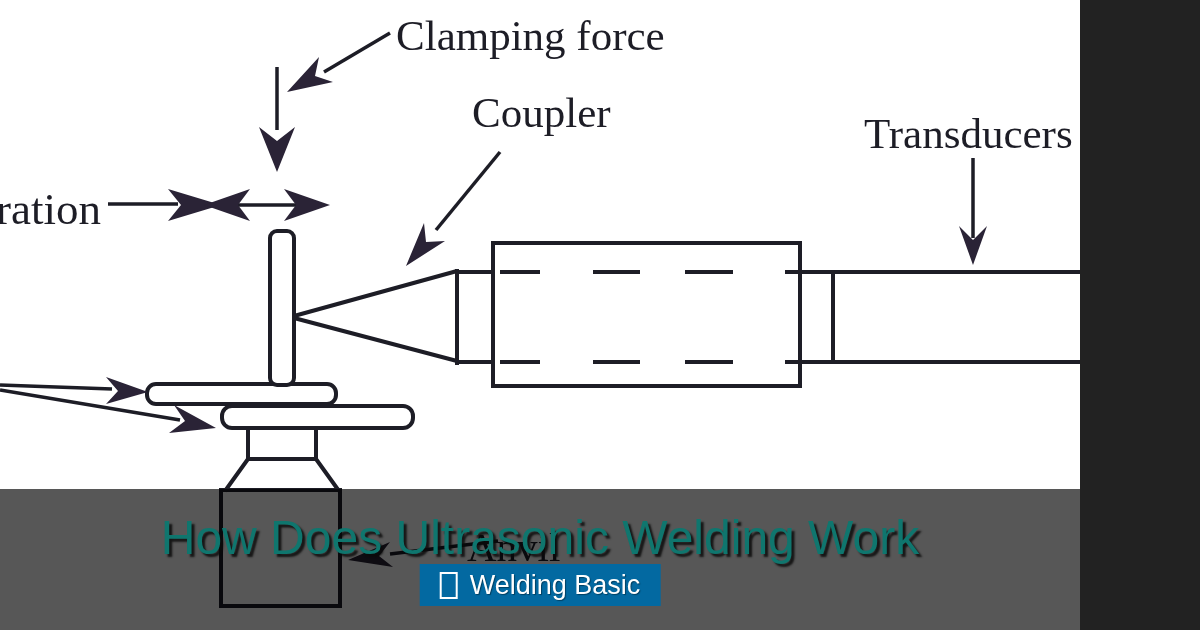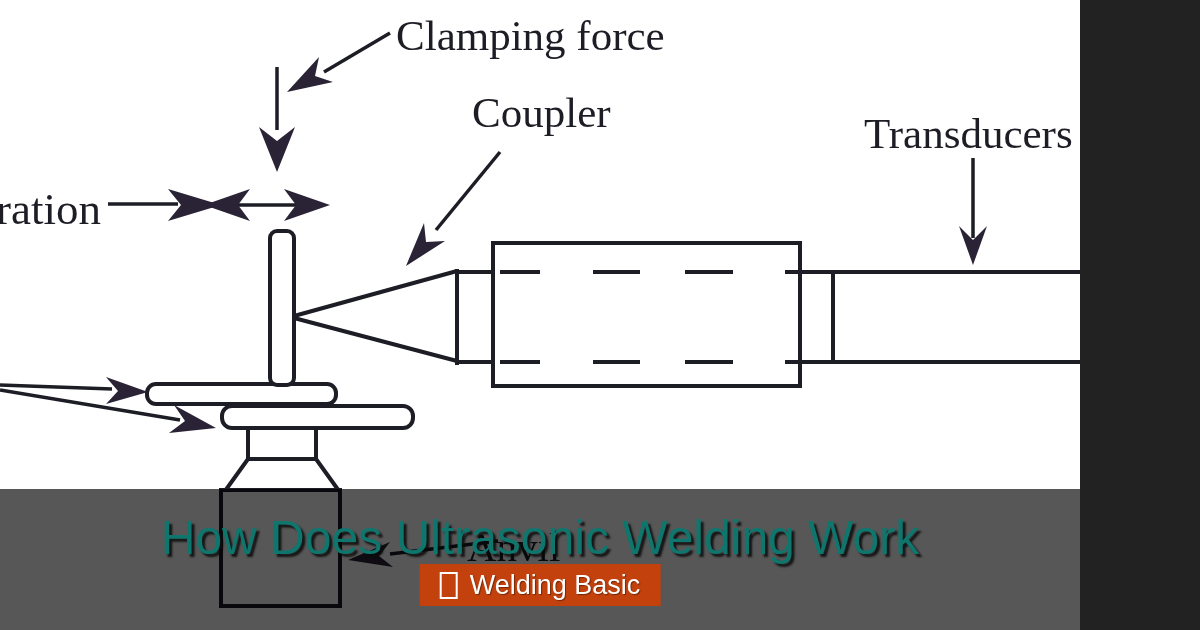--- a/index.html
+++ b/index.html
@@ -16,21 +16,21 @@
   .overlay-title{
     position:absolute;top:24px;left:0;width:100%;
     text-align:center;color:#0f766e;font-size:48px;line-height:50px;
     font-weight:400;letter-spacing:0;
     text-shadow:3px 3px 2px rgba(10,10,10,0.85);
     white-space:nowrap;
   }
   .badge{
     position:absolute;top:75px;left:50%;transform:translateX(-50%);
     height:42px;display:flex;align-items:center;
-    padding:0 20px;background:#c2410c;border:none;cursor:pointer;
+    padding:0 20px;background:#0369a1;border:none;cursor:pointer;
     color:#ffffff;font-size:27px;font-family:"Liberation Sans",sans-serif;
     text-shadow:1px 1px 1px rgba(0,0,0,0.4);white-space:nowrap;
   }
   .tofu{
     display:inline-block;width:14px;height:23px;
     border:2px solid #ffffff;margin-right:12px;flex:0 0 auto;
   }
 </style>
 </head>
 <body>

